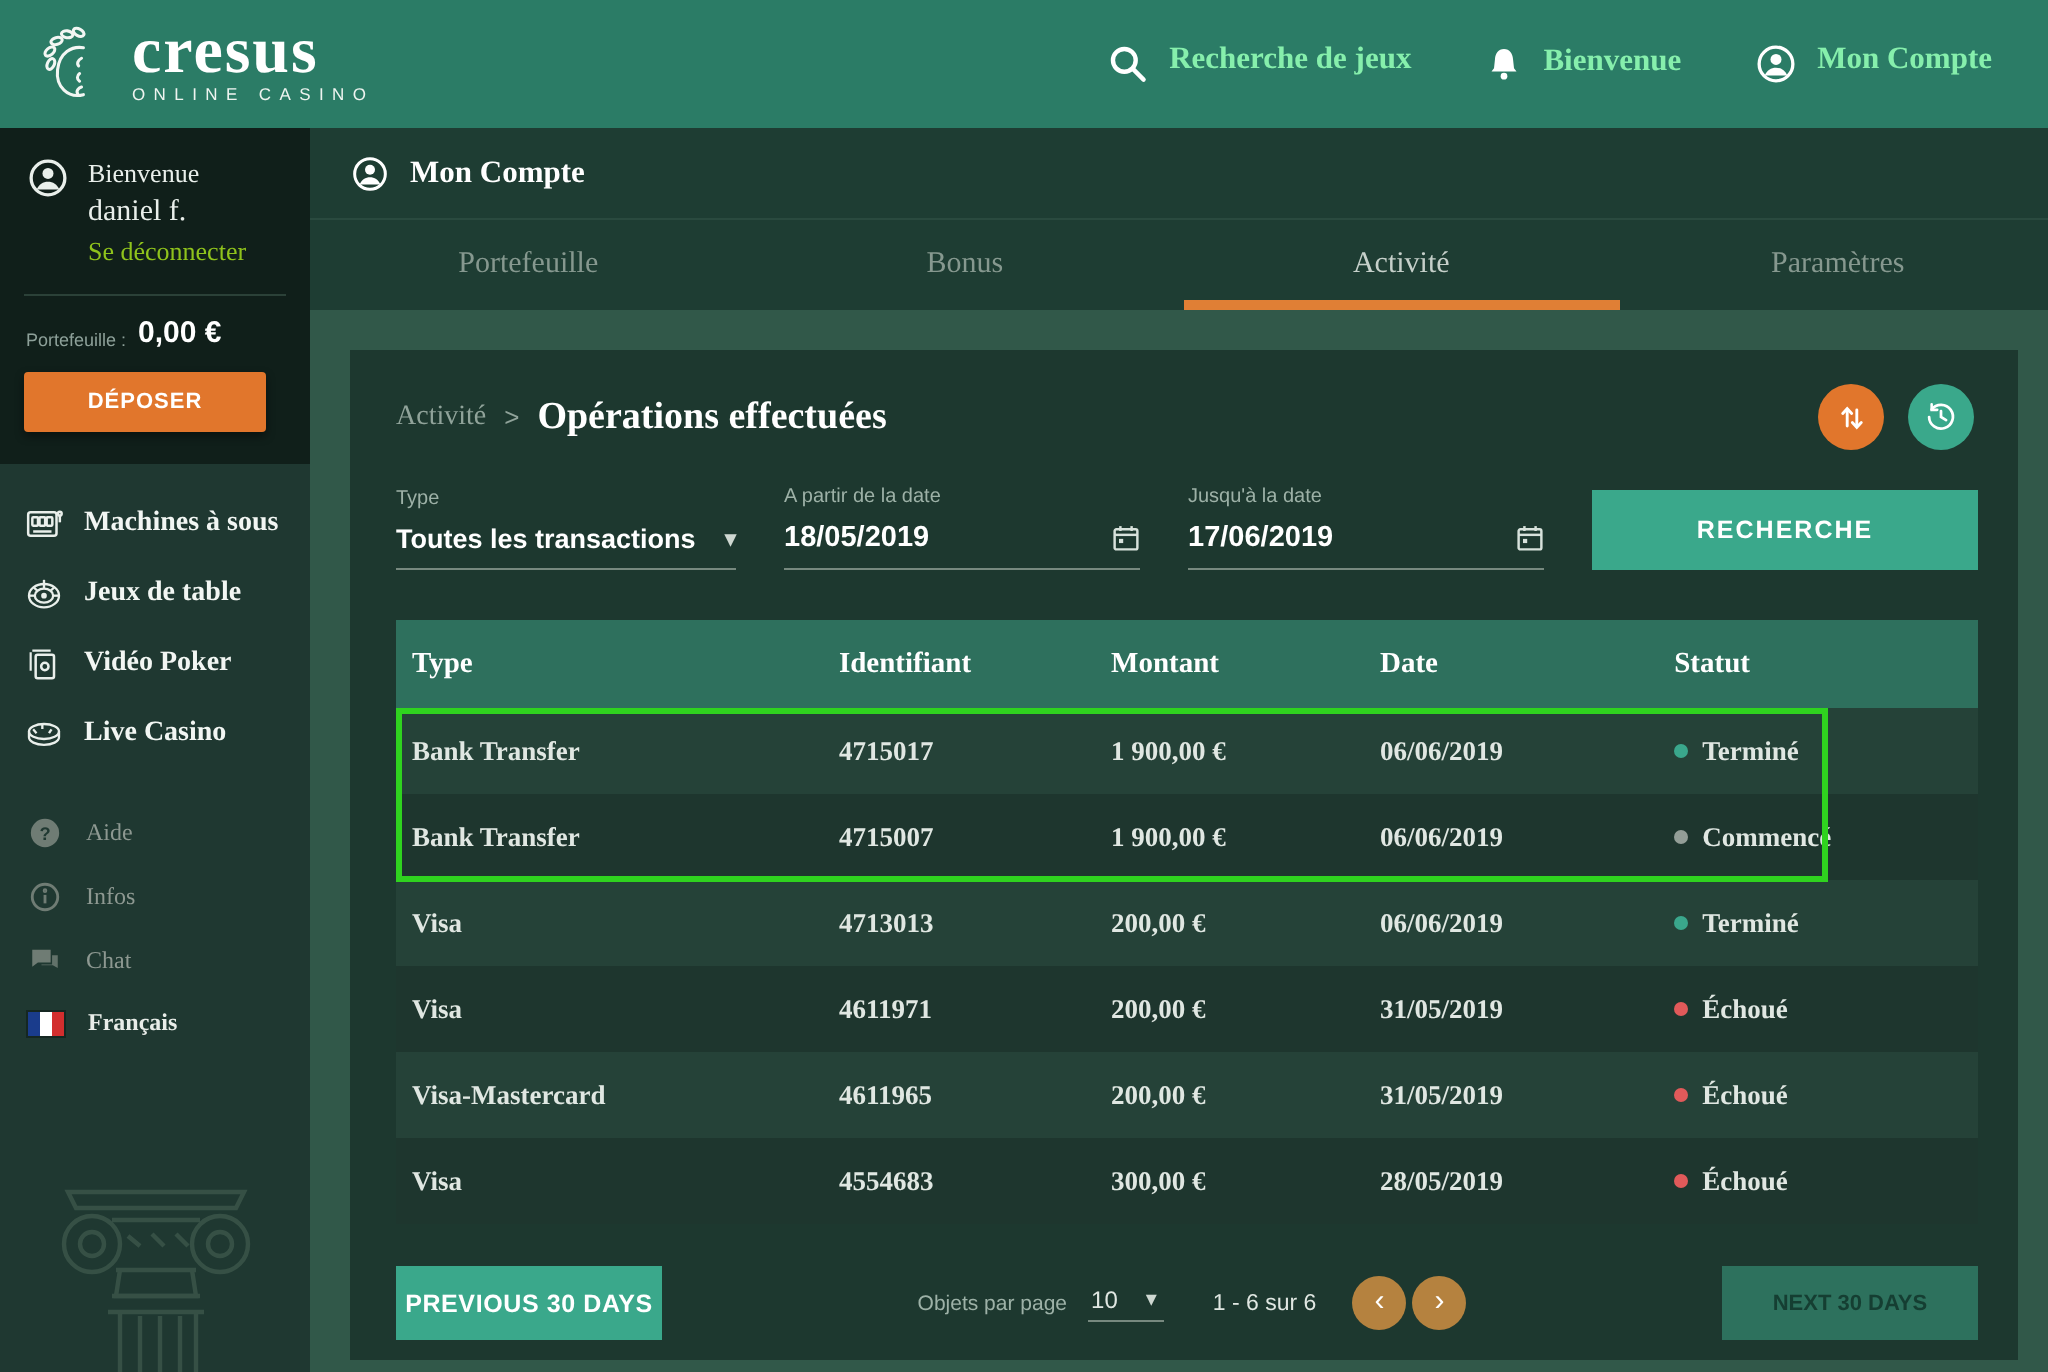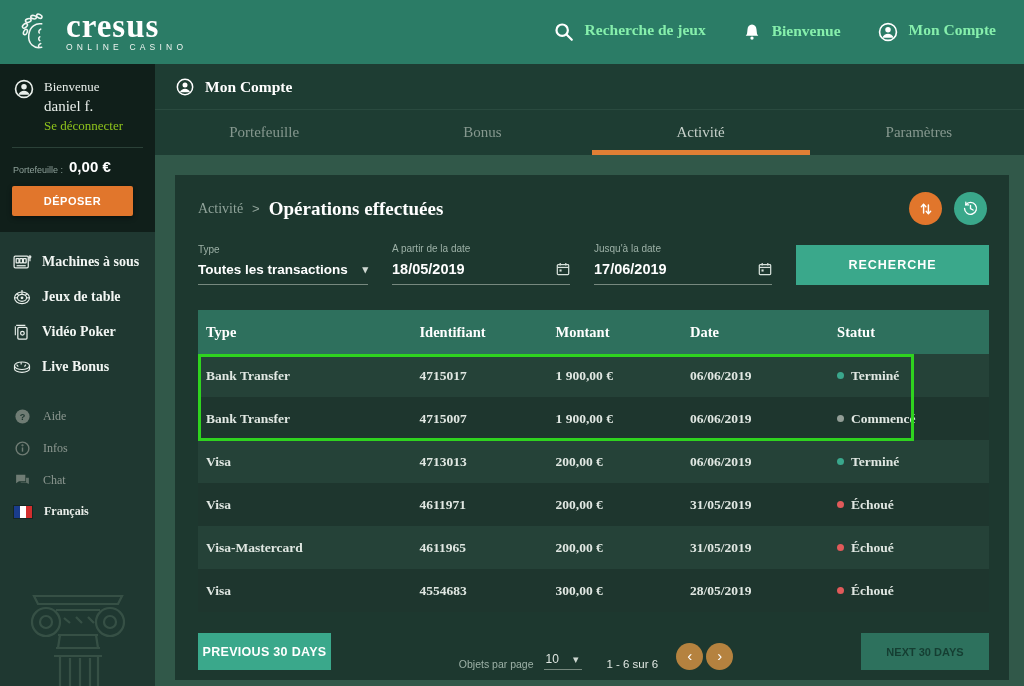--- a/index.html
+++ b/index.html
@@ -72,21 +72,21 @@
   .trow { display:flex; align-items:center; height:43px; }
   .thead { height:44px; background:#2e705d; }
   .thead .tcell { color:#fff; font-weight:bold; font-size:14.5px; }
   .tbody .trow:nth-child(odd) { background:#254238; }
   .tbody .trow:nth-child(even) { background:#1e362e; }
   .tcell { color:#e0e7e2; font-size:13.5px; font-weight:bold; }
   .c1 { width:28%; padding-left:8px; } .c2 { width:17.2%; } .c3 { width:17%; } .c4 { width:18.6%; } .c5 { width:19.2%; display:flex; align-items:center; gap:7px; }
   .dot { width:7px; height:7px; border-radius:50%; flex-shrink:0; }
   .green-box { position:absolute; left:0; top:44px; width:716px; height:87px; border:3px solid #2fd31f; pointer-events:none; }
 
-  .card-footer { display:flex; align-items:flex-end; margin:21px 20px 0 23px; }
+  .card-footer { display:flex; align-items:center; margin:21px 20px 0 23px; }
   .prev-btn { width:133px; height:37px; background:#3aa88b; border:none; color:#fff; font-weight:bold; font-size:12.5px; letter-spacing:.3px; cursor:pointer; font-family:"Liberation Sans", sans-serif; }
   .pp-label { margin-left:auto; color:#9db1a7; font-size:10.5px; }
   .pp-select { display:flex; align-items:center; gap:4px; margin-left:10px; border-bottom:1px solid #77897f; padding:0 4px 3px 2px; color:#e0e7e2; font-size:12px; cursor:pointer; }
   .range { color:#e0e7e2; font-size:11.5px; margin-left:24px; }
   .pager { display:flex; gap:3px; margin-left:18px; }
   .pager-btn { width:27px; height:27px; border-radius:50%; border:none; background:#b5823f; color:#fff; font-size:15px; line-height:1; display:flex; align-items:center; justify-content:center; cursor:pointer; padding-bottom:2px; }
   .next-btn { margin-left:auto; width:128px; height:37px; background:rgba(61,170,140,.5); border:none; color:rgba(14,46,36,.75); font-weight:bold; font-size:11px; cursor:default; font-family:"Liberation Sans", sans-serif; }
 </style>
 </head>
 <body>
@@ -211,21 +211,21 @@
       <div class="menu-item">
         <span>
           <svg width="20" height="20" viewBox="0 0 24 24" fill="none" stroke="#e9efeb" stroke-width="1.4">
             <ellipse cx="12" cy="10.5" rx="9" ry="4.5"></ellipse>
             <path d="M3 10.5 V14 C3 16.5 7 18.5 12 18.5 C17 18.5 21 16.5 21 14 V10.5"></path>
             <line x1="5.5" y1="9.2" x2="7.5" y2="11.5"></line>
               <line x1="11" y1="6.2" x2="11" y2="9"></line>
               <line x1="16.5" y1="9.2" x2="15" y2="11.5"></line>
           </svg>
         </span>
-        <span>Live Bonus</span>
+        <span>Live Casino</span>
       </div>
     </div>
 
     <div class="side-secondary">
       <div class="sec-item">
         <span>
           <svg width="17" height="17" viewBox="0 0 24 24">
               <circle cx="12" cy="12" r="10" fill="#6f7c74"></circle>
               <text x="12" y="17" text-anchor="middle" font-size="13" font-weight="bold" fill="#1f3831" font-family="Liberation Sans, sans-serif">?</text>
             </svg>

